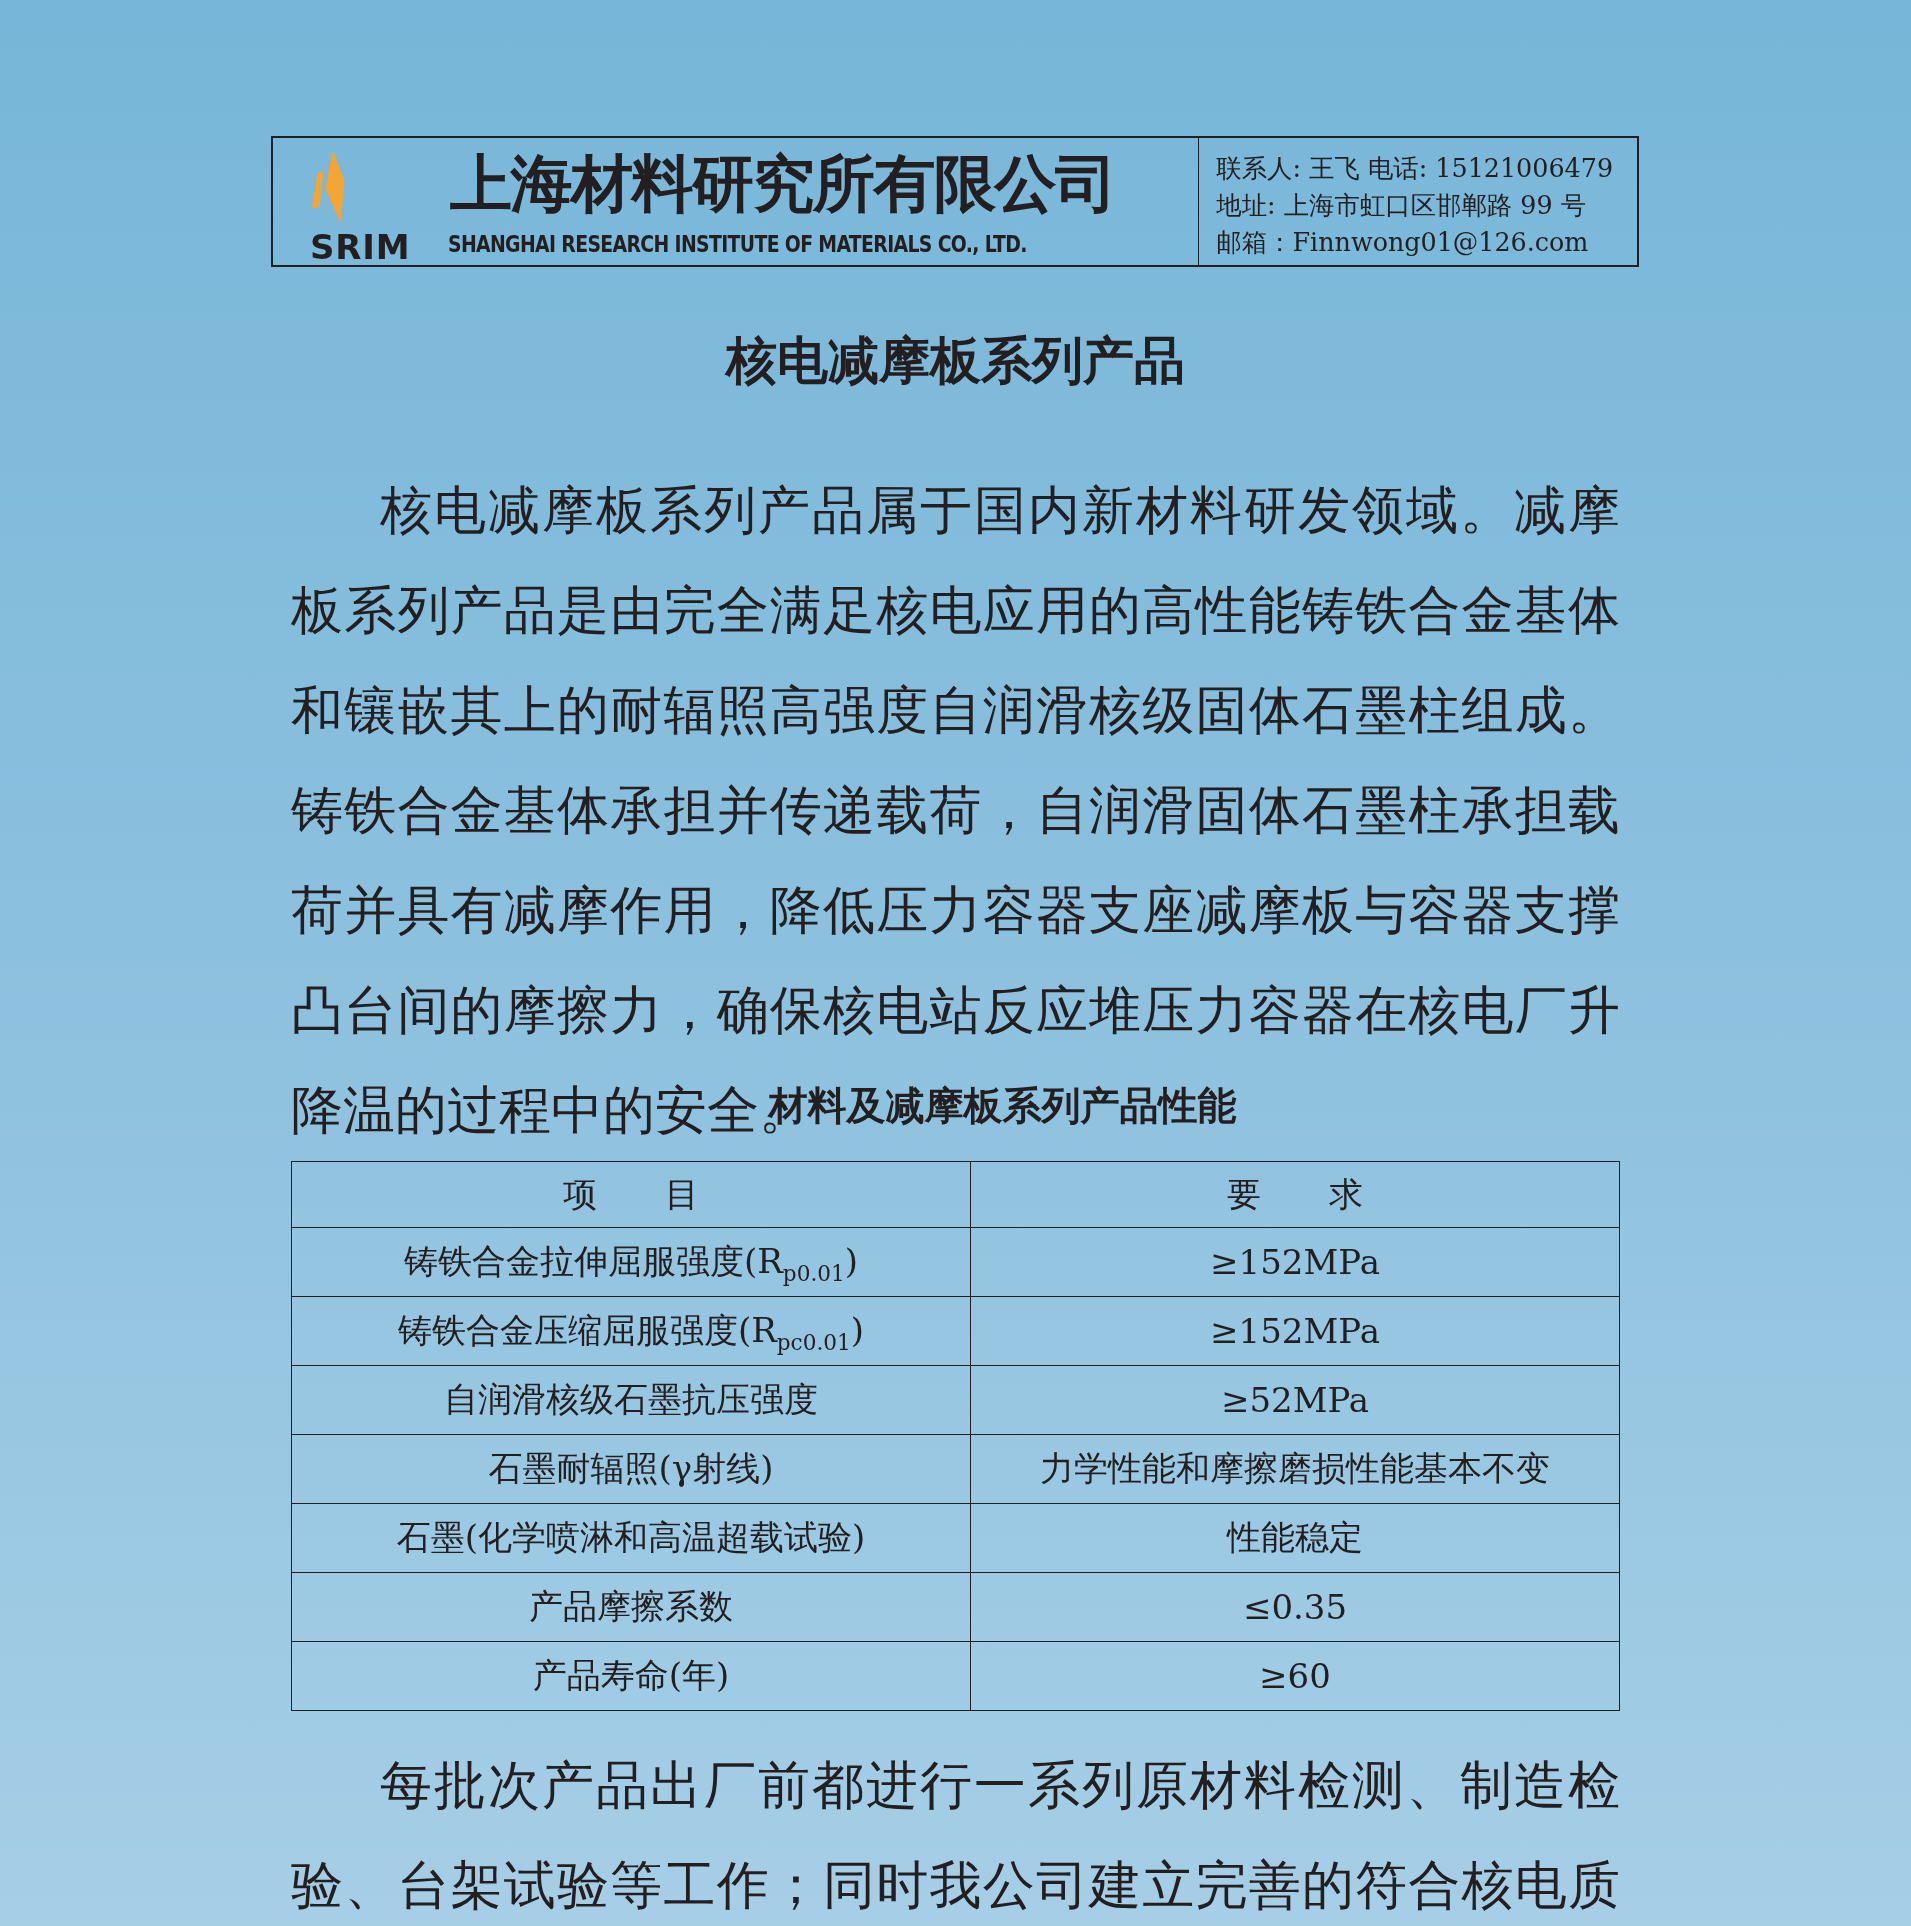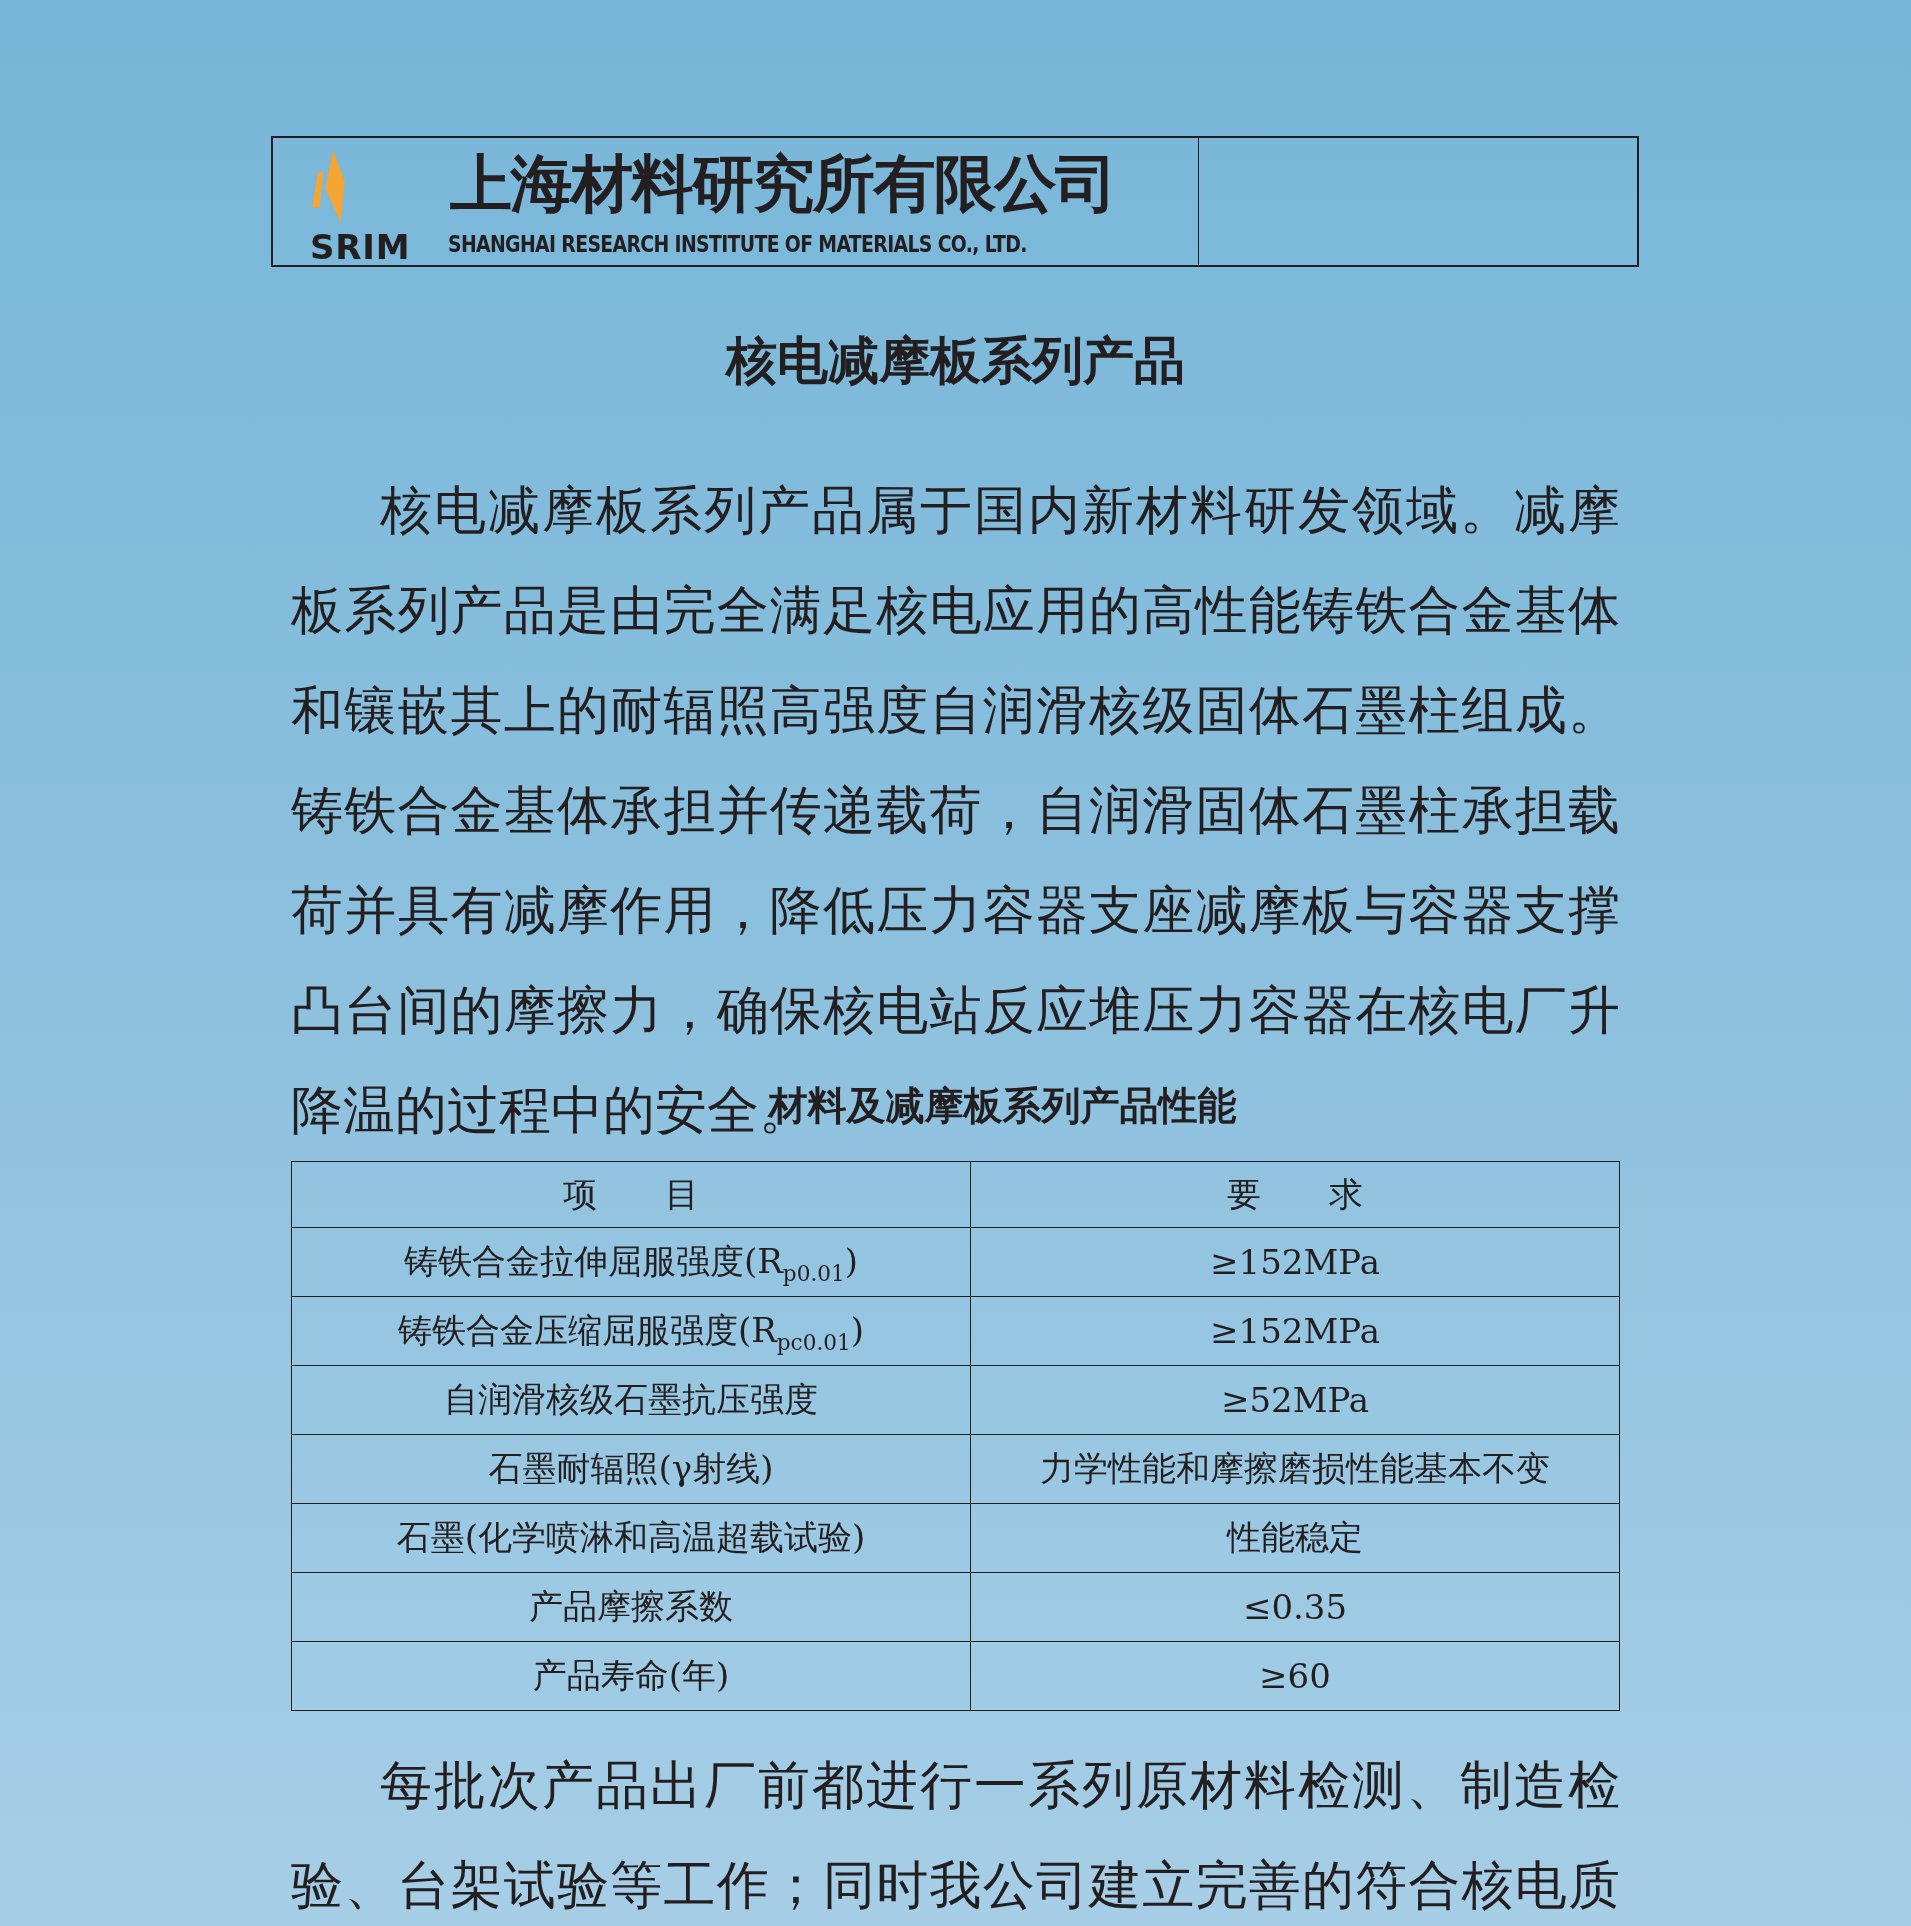--- a/index.html
+++ b/index.html
@@ -52,20 +52,25 @@
 <div class="header">
   <div class="header-left">
     <svg class="logo-mark" viewBox="0 0 120 190">
       <polygon points="55,0 85,80 75,190 35,100" fill="#f5a533"></polygon>
       <polygon points="15,60 30,55 20,150 0,150" fill="#f5a533"></polygon>
     </svg>
     <div class="company-cn">上海材料研究所有限公司</div>
     <div class="srim">SRIM</div>
     <div class="company-en">SHANGHAI RESEARCH INSTITUTE OF MATERIALS CO., LTD.</div>
   </div>
+  <div class="header-right">
+    <div>联系人: 王飞  电话: 15121006479</div>
+    <div>地址: 上海市虹口区邯郸路 99 号</div>
+    <div>邮箱：Finnwong01@126.com</div>
+  </div>
 </div>
 
 <div class="title">核电减摩板系列产品</div>
 
 <div class="body-text" style="top:460px;">
   <p class="indent">核电减摩板系列产品属于国内新材料研发领域。减摩板系列产品是由完全满足核电应用的高性能铸铁合金基体和镶嵌其上的耐辐照高强度自润滑核级固体石墨柱组成。铸铁合金基体承担并传递载荷，自润滑固体石墨柱承担载荷并具有减摩作用，降低压力容器支座减摩板与容器支撑凸台间的摩擦力，确保核电站反应堆压力容器在核电厂升降温的过程中的安全。</p>
 </div>
 
 <div class="table-title">材料及减摩板系列产品性能</div>
 

